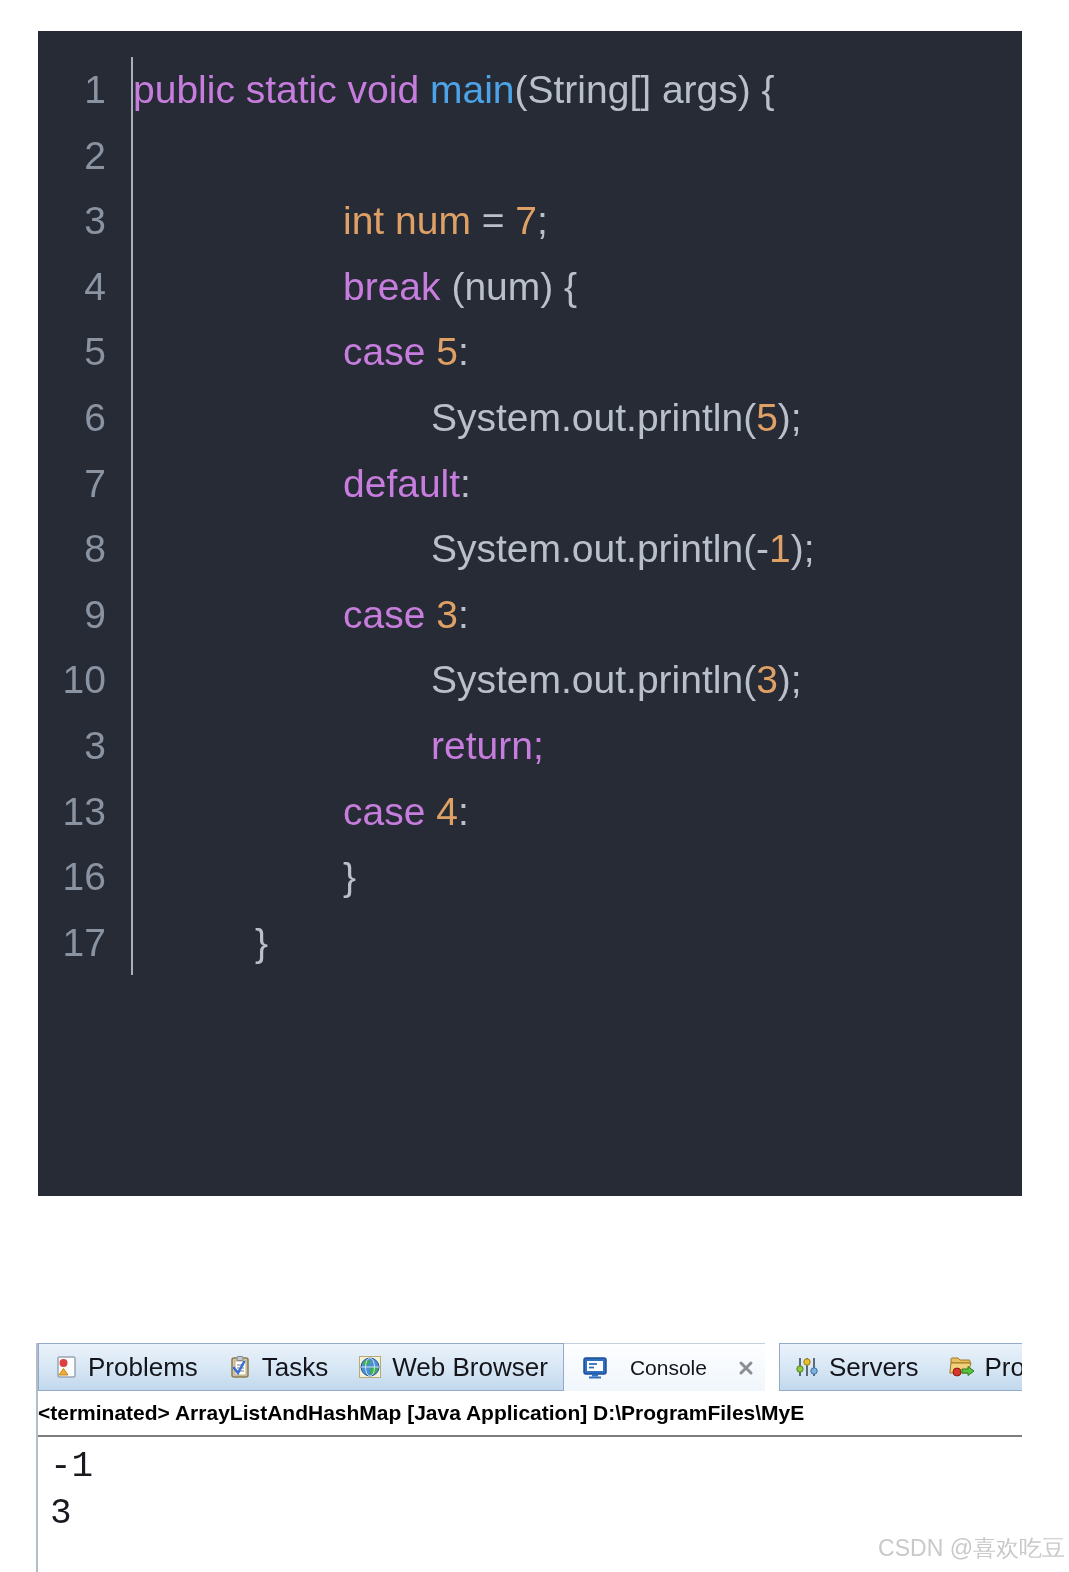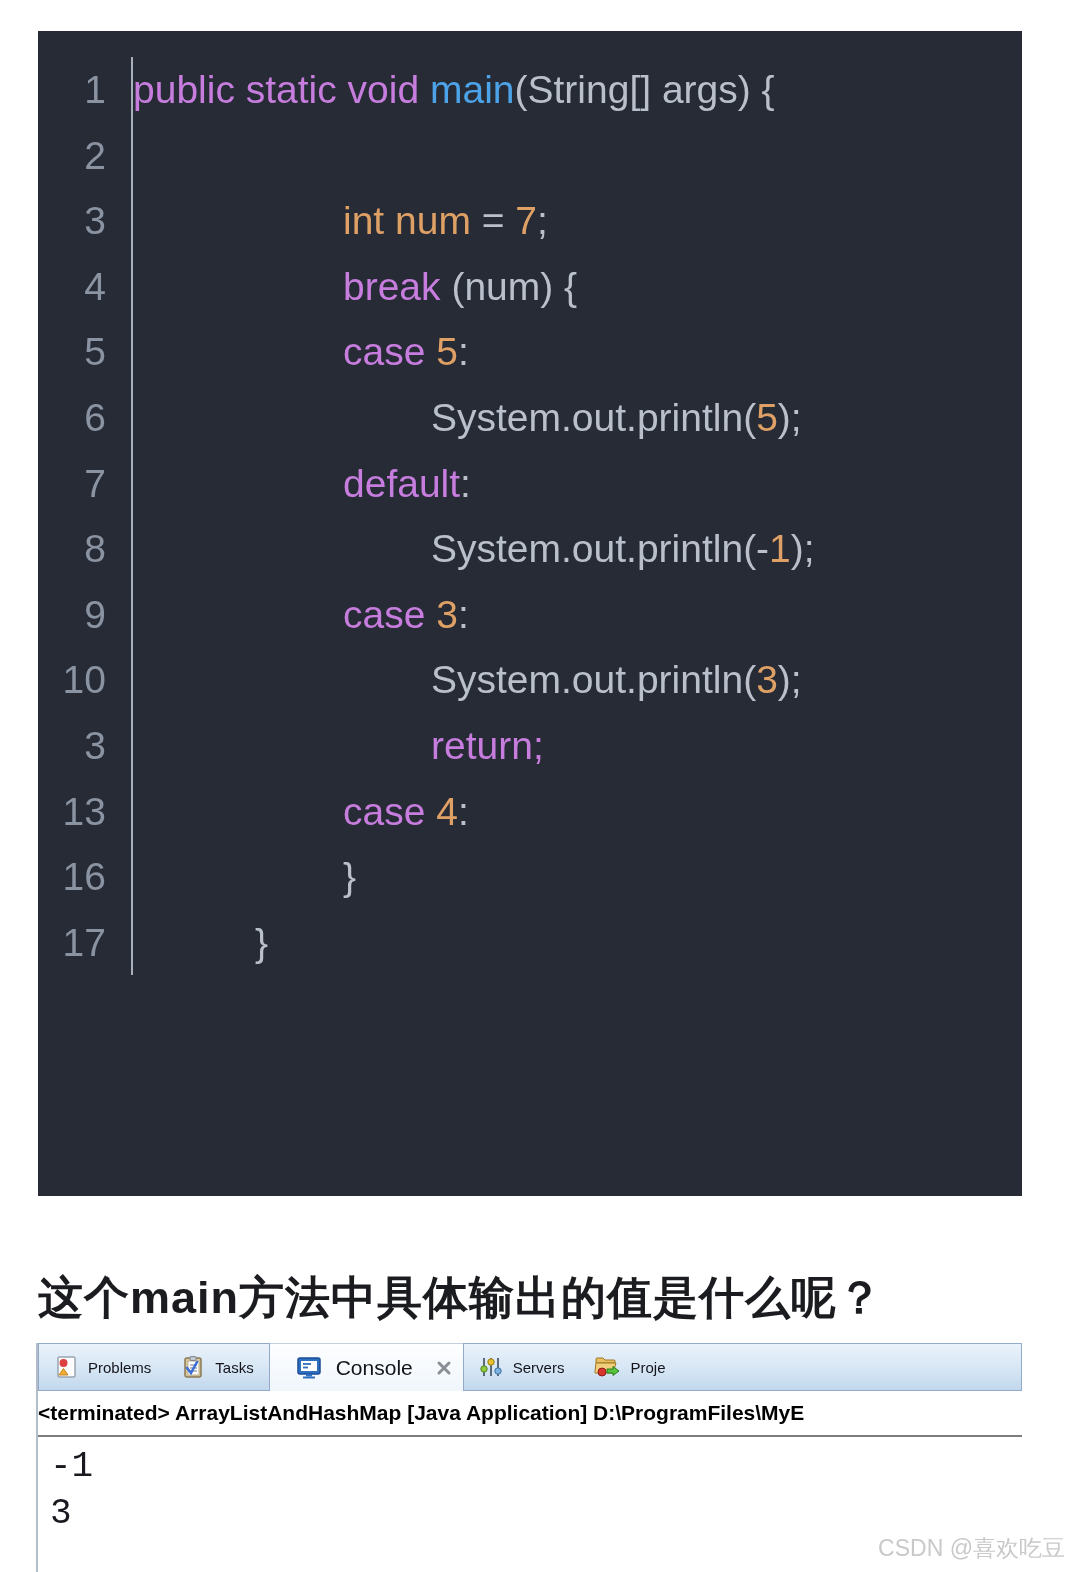--- a/index.html
+++ b/index.html
@@ -20,23 +20,23 @@
   .question{position:absolute;left:38px;top:1238px;width:1000px;
             font-size:45px;font-weight:bold;color:#1b1c20;letter-spacing:1px;}
 
   
   .console{position:absolute;left:36px;top:1343px;width:986px;height:229px;
            background:#ffffff;border-left:2px solid #b2bdc9;box-sizing:border-box;overflow:hidden;}
   .tabbar{height:48px;display:flex;align-items:stretch;background:#ffffff;}
   .tab-group{display:flex;align-items:stretch;
              background:linear-gradient(180deg,#eaf2fa 0%,#d8e7f5 50%,#c2d8ed 100%);
              border:1px solid #93abc8;box-sizing:border-box;}
-  .tab-group.second{flex:1;}
-  .tab{display:flex;align-items:center;gap:10px;padding:0 15px;font-size:15px;color:#14141b;white-space:nowrap;}
-  .tab-console{display:flex;align-items:center;gap:14px;padding:0 10px 0 26px;font-size:21px;color:#14141b;
+  .tab-group.second{margin-left:14px;flex:1;}
+  .tab{display:flex;align-items:center;gap:10px;padding:0 15px;font-size:26px;color:#14141b;white-space:nowrap;}
+  .tab-console{display:flex;align-items:center;gap:22px;padding:0 10px 0 18px;font-size:21px;color:#14141b;
                background:linear-gradient(180deg,#fdfeff 0%,#f0f6fc 100%);
                border-top:1px solid #c3cfdd;white-space:nowrap;}
   .tab svg,.tab-console svg{display:block;}
   .close-btn{margin-left:8px;display:flex;align-items:center;}
 
   .statusline{height:44px;display:flex;align-items:center;
               border-bottom:2px solid #7d7d7d;font-size:21px;font-weight:bold;color:#000000;
               white-space:nowrap;overflow:hidden;}
   .output{padding:6px 0 0 12px;font-family:"Liberation Mono",monospace;font-size:36px;
           line-height:47px;color:#191920;}
@@ -61,21 +61,20 @@
         <div class="code-line"><span class="ln">8</span><span class="code-text ind3"><span class="c-pl">System.out.println(-</span><span class="c-num">1</span><span class="c-pl">);</span></span></div>
         <div class="code-line"><span class="ln">9</span><span class="code-text ind2"><span class="c-kw">case </span><span class="c-num">3</span><span class="c-pl">:</span></span></div>
         <div class="code-line"><span class="ln">10</span><span class="code-text ind3"><span class="c-pl">System.out.println(</span><span class="c-num">3</span><span class="c-pl">);</span></span></div>
         <div class="code-line"><span class="ln">3</span><span class="code-text ind3"><span class="c-kw">return;</span></span></div>
         <div class="code-line"><span class="ln">13</span><span class="code-text ind2"><span class="c-kw">case </span><span class="c-num">4</span><span class="c-pl">:</span></span></div>
         <div class="code-line"><span class="ln">16</span><span class="code-text ind2"><span class="c-pl">}</span></span></div>
         <div class="code-line"><span class="ln">17</span><span class="code-text ind1"><span class="c-pl">}</span></span></div>
       </div>
   </section>
 
-  <h1 class="question">这个main方法中具体输出的值是什么呢？</h1>
 
   <section class="console">
     <div class="tabbar">
 
       <div class="tab-group">
         <div class="tab">
           <span>
             <svg width="24" height="24" viewBox="0 0 24 24">
               <rect x="4" y="2" width="17" height="20" rx="1.5" fill="#fdfdfd" stroke="#9aa4b0" stroke-width="1.5"></rect>
               <circle cx="9.5" cy="8" r="4" fill="#dd4040"></circle>
@@ -90,20 +89,33 @@
               <rect x="4" y="3" width="16" height="19" rx="2" fill="#d9c9a3" stroke="#8a7a50" stroke-width="1.5"></rect>
               <rect x="7" y="6" width="11" height="14" fill="#ffffff" stroke="#b9ad8a" stroke-width="1"></rect>
               <rect x="9" y="1.5" width="6" height="4" rx="1" fill="#c4c9cf" stroke="#7e858d" stroke-width="1"></rect>
               <line x1="9" y1="10" x2="16" y2="10" stroke="#9aa0a8" stroke-width="1.4"></line>
               <line x1="9" y1="13" x2="16" y2="13" stroke="#9aa0a8" stroke-width="1.4"></line>
               <line x1="9" y1="16" x2="16" y2="16" stroke="#9aa0a8" stroke-width="1.4"></line>
               <path d="M6 13 L10 18 L16 7" fill="none" stroke="#3a6fd8" stroke-width="2.6" stroke-linecap="round"></path>
             </svg>
           </span>
           <span>Tasks</span>
+        </div>
+        <div class="tab">
+          <span>
+            <svg width="24" height="24" viewBox="0 0 24 24">
+              <rect x="1.5" y="1.5" width="21" height="21" fill="#f4f0da" stroke="#b8ac74" stroke-width="1"></rect>
+              <circle cx="12" cy="12" r="9" fill="#4a90d9" stroke="#23538d" stroke-width="1"></circle>
+              <path d="M5 7 Q9 4 13 6 Q11 10 7 11 Q5 9 5 7Z" fill="#3fae4a"></path>
+              <path d="M13 12 Q18 11 20 14 Q18 19 13 20 Q11 16 13 12Z" fill="#3fae4a"></path>
+              <ellipse cx="12" cy="12" rx="4.5" ry="9" fill="none" stroke="#cfe2f4" stroke-width="1"></ellipse>
+              <line x1="3" y1="12" x2="21" y2="12" stroke="#cfe2f4" stroke-width="1"></line>
+            </svg>
+          </span>
+          <span>Web Browser</span>
         </div>
       </div>
 
       <div class="tab-console">
         <span>
           <svg width="26" height="24" viewBox="0 0 26 24">
             <rect x="2" y="2" width="22" height="16" rx="2" fill="#2f6fc0" stroke="#1d4e96" stroke-width="1.5"></rect>
             <rect x="5" y="5" width="16" height="10" fill="#ffffff"></rect>
             <line x1="7" y1="8" x2="15" y2="8" stroke="#2f6fc0" stroke-width="1.8"></line>
             <line x1="7" y1="11.5" x2="12" y2="11.5" stroke="#2f6fc0" stroke-width="1.8"></line>

